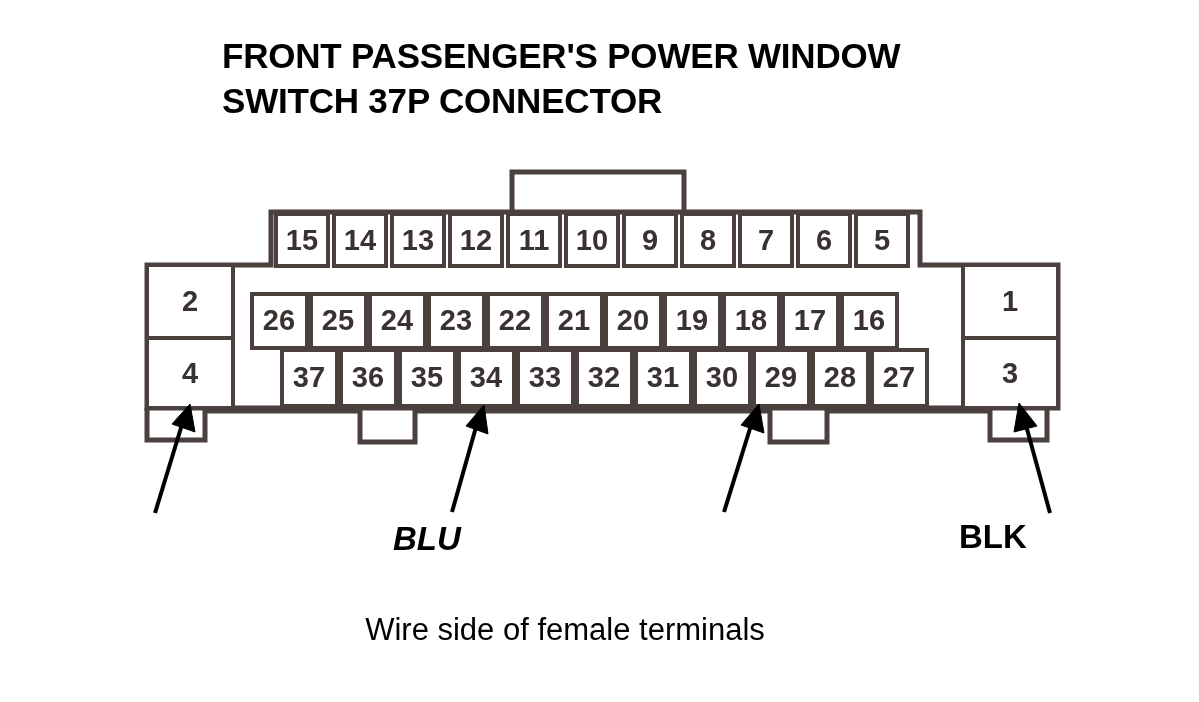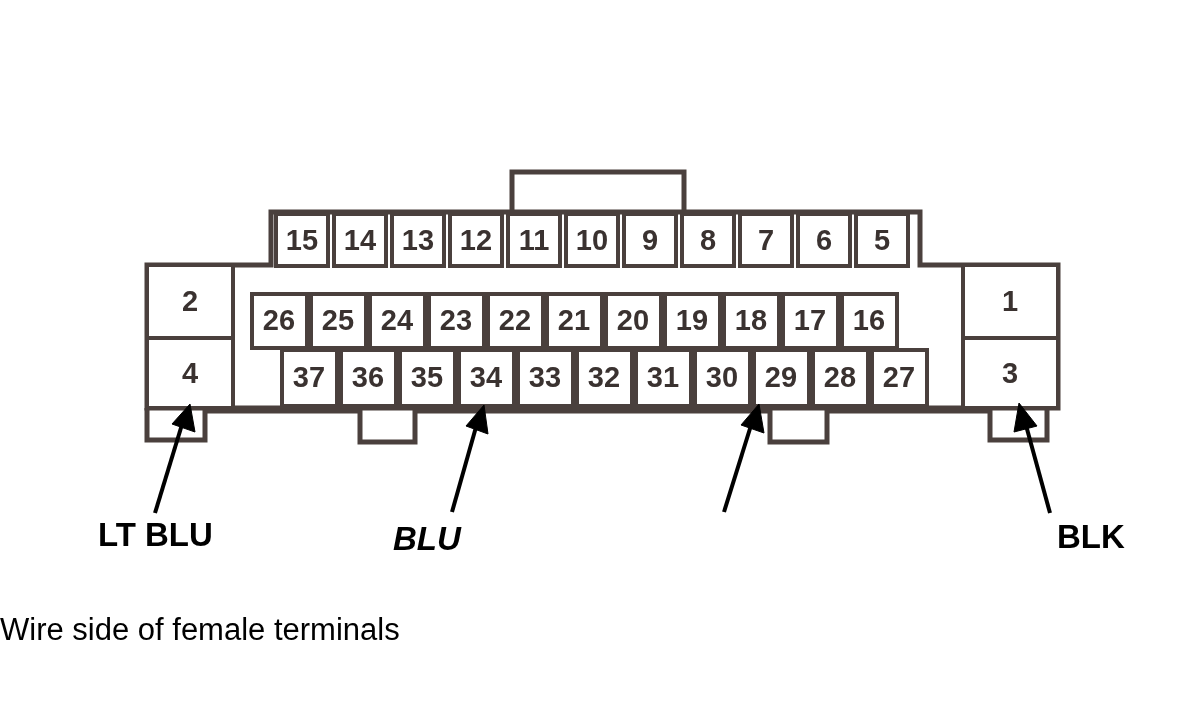--- a/index.html
+++ b/index.html
@@ -48,28 +48,29 @@
   .wire-label {
     position: absolute;
     font-size: 33px;
     font-weight: bold;
     color: #000;
     white-space: nowrap;
   }
   .wire-label.lt-blu { left: 98px;  top: 516px; }
   .wire-label.blu    { left: 393px; top: 520px; font-style: italic; }
   .wire-label.lt-grn { left: 675px; top: 517px; }
-  .wire-label.blk    { left: 1057px;top: 518px; }
+  .wire-label.blk    { left: 959px;top: 518px; }
 
   
   .caption {
     position: absolute;
     left: 0;
     top: 612px;
     width: 1130px;
+    text-align: center;
     font-size: 31px;
     font-weight: normal;
     color: #000;
   }
 
   
   .cellnum {
     font-family: "Liberation Sans", sans-serif;
     font-size: 29px;
     font-weight: bold;
@@ -84,20 +85,22 @@
     fill: #3a3230;
     text-anchor: middle;
     dominant-baseline: middle;
   }
 </style>
 </head>
 <body>
 
 <div id="stage">
 
+  <div class="title">FRONT PASSENGER'S POWER WINDOW
+SWITCH 37P CONNECTOR</div>
 
   <svg id="diagram" width="1199" height="702" viewBox="0 0 1199 702">
 
     <g fill="none" stroke="#4a403d" stroke-width="5" stroke-linejoin="miter">
 
       <path d="M 512,212 L 512,172 L 684,172 L 684,212"></path>
 
       <path d="M 271,212 L 920,212 L 920,265 L 1058,265 L 1058,408
                L 147,408 L 147,265 L 271,265 Z"></path>
 
@@ -287,19 +290,18 @@
         <polygon points="759,404 764,433 741,425"></polygon>
       </g>
 
       <g>
         <line x1="1050" y1="513" x2="1024" y2="418" stroke-width="4"></line>
         <polygon points="1019,403 1037,426 1014,432"></polygon>
       </g>
     </g>
   </svg>
 
-  <div class="wire-label lt-blu">LT BLU</div>
   <div class="wire-label blu">BLU</div>
   <div class="wire-label blk">BLK</div>
 
   <div class="caption">Wire side of female terminals</div>
 
 </div>
 
 </body></html>

